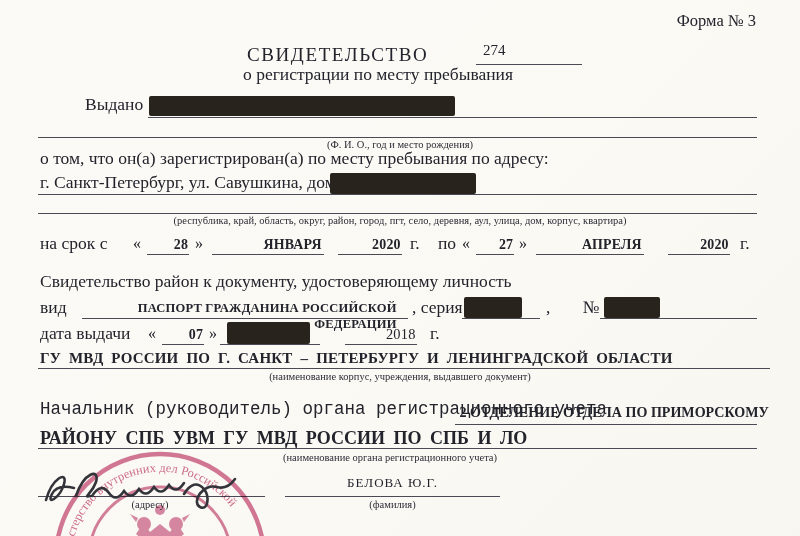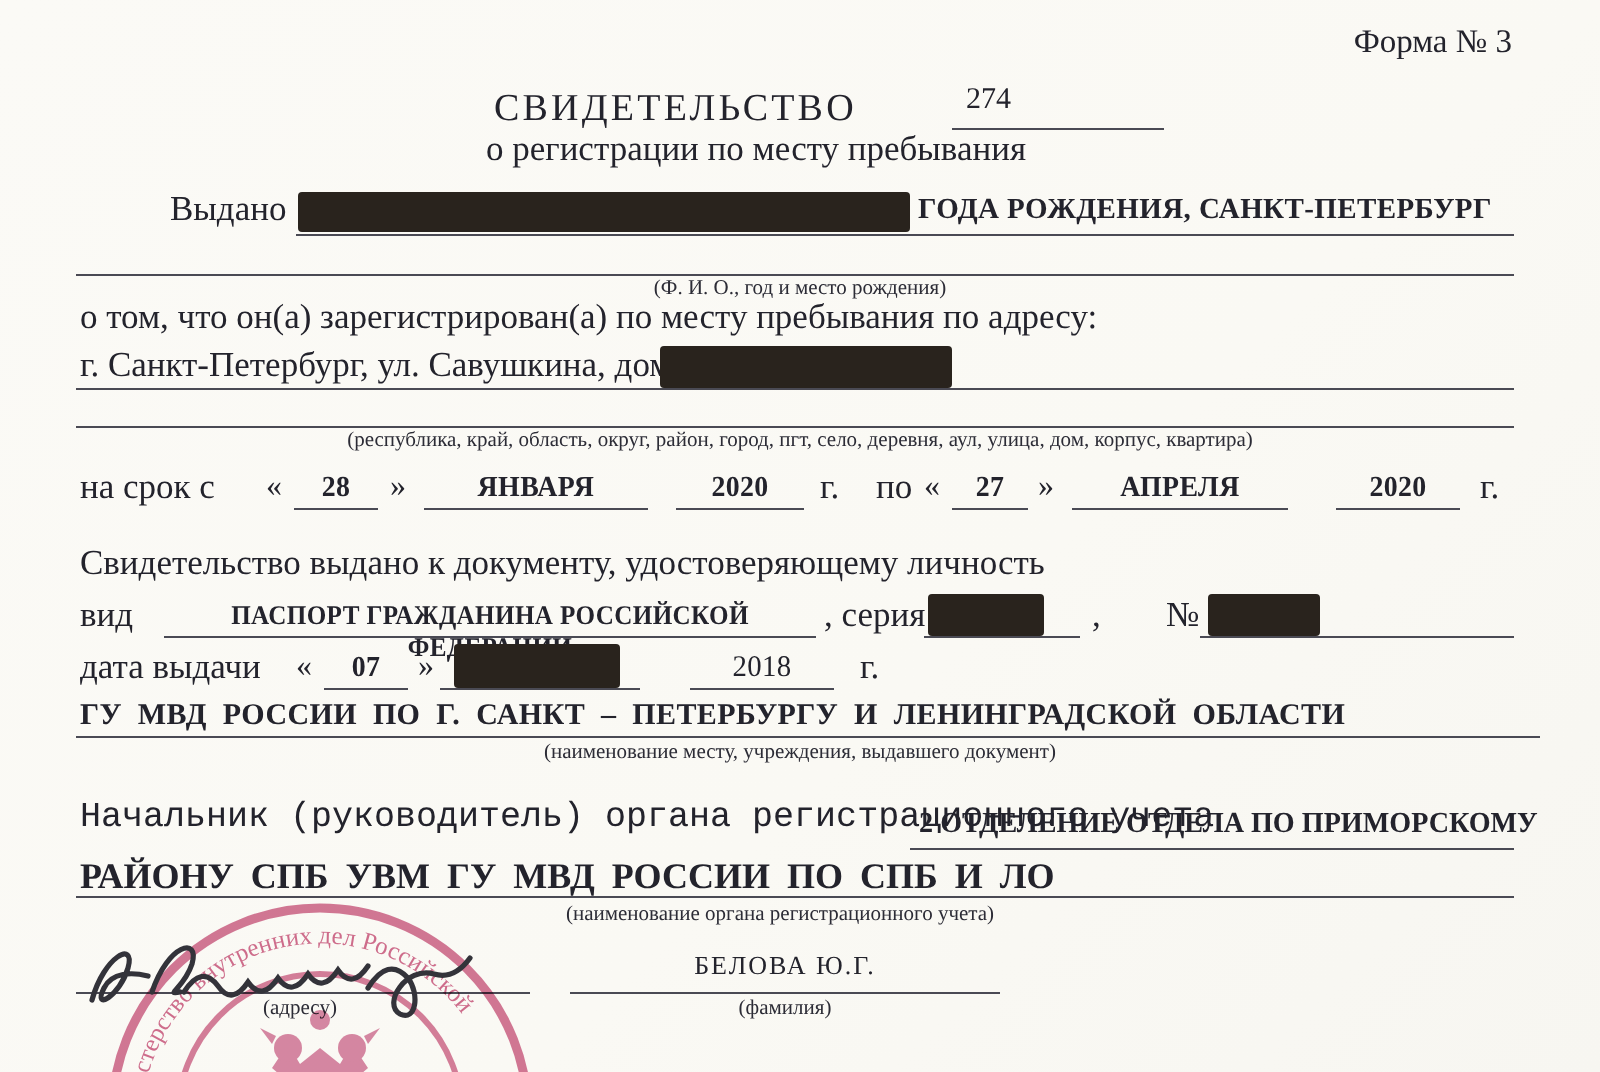--- a/index.html
+++ b/index.html
@@ -6,40 +6,39 @@
   body{
     width:800px;height:536px;position:relative;overflow:hidden;
     background:linear-gradient(135deg,#fbfaf6 0%,#faf9f4 60%,#f7f6f1 100%);
     font-family:"Liberation Serif","DejaVu Serif",serif;
     color:#23232c;
   }
   .abs{position:absolute;white-space:nowrap;}
   .body-text{font-size:17.5px;}
   .caption{font-size:10.5px;color:#2c2c36;text-align:center;white-space:nowrap;}
   .rule{border-bottom:1.4px solid #4a4a54;height:21px;}
-  .ucell{position:absolute;border-bottom:1.5px solid #4a4a54;height:21px;text-align:center;}
+  .ucell{position:absolute;border-bottom:1.5px solid #4a4a54;height:21px;text-align:right;}
   .ucell .val{display:block;font-weight:bold;font-size:14.5px;letter-spacing:.2px;transform:scaleX(.96);transform-origin:center;padding-top:3px;}
   .typed{font-weight:bold;}
   .redact{position:absolute;background:#29231d;border-radius:2px;}
   .q{font-size:16px;}
   .stamp{mix-blend-mode:multiply;opacity:.92;}
 </style>
 </head>
 <body>
 
 <div class="abs" style="top:11px;right:44px;font-size:16.5px;">Форма № 3</div>
 
 <div class="abs" style="left:247px;top:44px;font-size:19px;letter-spacing:1.6px;">СВИДЕТЕЛЬСТВО</div>
 <div class="abs" style="left:476px;top:42px;width:99px;height:22px;border-bottom:1.5px solid #4a4a54;font-size:15px;padding-left:7px;">274</div>
 <div class="abs" style="left:243px;top:64px;font-size:17.5px;">о регистрации по месту пребывания</div>
 
 <div class="abs body-text" style="left:85px;top:94px;">Выдано</div>
 <div class="abs" style="left:148px;top:94px;width:609px;height:23px;border-bottom:1.5px solid #4a4a54;">
   <span class="redact" style="left:1px;top:2px;width:306px;height:20px;"></span>
-  <span class="abs typed" style="left:311px;top:3px;font-size:14.5px;letter-spacing:.2px;">ГОДА РОЖДЕНИЯ, САНКТ-ПЕТЕРБУРГ</span>
 </div>
 <div class="abs rule" style="left:38px;top:116px;width:719px;"></div>
 <div class="abs caption" style="left:250px;top:139px;width:300px;">(Ф. И. О., год и место рождения)</div>
 
 <div class="abs body-text" style="left:40px;top:148px;">о том, что он(а) зарегистрирован(а) по месту пребывания по адресу:</div>
 
 <div class="abs" style="left:38px;top:172px;width:719px;height:22px;border-bottom:1.5px solid #4a4a54;">
   <span class="abs body-text" style="left:2px;top:0;">г. Санкт-Петербург, ул. Савушкина, дом</span>
   <span class="redact" style="left:292px;top:1px;width:146px;height:21px;"></span>
 </div>
@@ -66,21 +65,21 @@
   </div>
 <span class="abs q" style="left:519px;top:235px;">»</span>
 <div class="ucell" style="left:536px;top:233px;width:108px;">
     <span class="val">АПРЕЛЯ</span>
   </div>
 <div class="ucell" style="left:668px;top:233px;width:62px;">
     <span class="val">2020</span>
   </div>
 <div class="abs body-text" style="left:740px;top:233px;">г.</div>
 
-<div class="abs body-text" style="left:40px;top:271px;">Свидетельство выдано к документу, удостоверяющему личность</div>
+<div class="abs body-text" style="left:40px;top:271px;">Свидетельство район к документу, удостоверяющему личность</div>
 
 <div class="abs body-text" style="left:40px;top:297px;">вид</div>
 <div class="ucell" style="left:82px;top:297px;width:326px;">
   <span class="val" style="font-size:13.5px;transform:scaleX(.93);">ПАСПОРТ ГРАЖДАНИНА РОССИЙСКОЙ ФЕДЕРАЦИИ</span>
 </div>
 <div class="abs body-text" style="left:412px;top:297px;">, серия</div>
 <div class="abs" style="left:462px;top:297px;width:78px;height:21px;border-bottom:1.5px solid #4a4a54;">
   <span class="redact" style="left:2px;top:0;width:58px;height:21px;"></span>
 </div>
 <div class="abs body-text" style="left:546px;top:297px;">,</div>
@@ -98,21 +97,21 @@
 <div class="abs" style="left:220px;top:322px;width:100px;height:22px;border-bottom:1.5px solid #4a4a54;">
   <span class="redact" style="left:7px;top:0;width:83px;height:22px;"></span>
 </div>
 <div class="ucell" style="left:345px;top:323px;width:72px;">
     <span class="val" style="font-weight:normal;font-size:15px;">2018</span>
   </div>
 <div class="abs body-text" style="left:430px;top:323px;">г.</div>
 
 <div class="abs typed" style="left:40px;top:350px;font-size:15px;word-spacing:4px;letter-spacing:.2px;">ГУ МВД РОССИИ ПО Г. САНКТ – ПЕТЕРБУРГУ И ЛЕНИНГРАДСКОЙ ОБЛАСТИ</div>
 <div class="abs rule" style="left:38px;top:347px;width:732px;"></div>
-<div class="abs caption" style="left:200px;top:371px;width:400px;">(наименование месту, учреждения, выдавшего документ)</div>
+<div class="abs caption" style="left:200px;top:371px;width:400px;">(наименование корпус, учреждения, выдавшего документ)</div>
 
 <div class="abs body-text" style="left:40px;top:399px;font-family:Liberation Mono, monospace;">Начальник (руководитель) органа регистрационного учета</div>
 <div class="abs" style="left:455px;top:400px;width:302px;height:24px;border-bottom:1.5px solid #4a4a54;text-align:center;">
   <span class="typed" style="font-size:14.5px;display:block;padding-top:4px;transform:scaleX(.97);">2 ОТДЕЛЕНИЕ ОТДЕЛА  ПО ПРИМОРСКОМУ</span>
 </div>
 <div class="abs typed" style="left:40px;top:428px;font-size:18px;word-spacing:4px;">РАЙОНУ СПБ УВМ ГУ МВД РОССИИ ПО СПБ И ЛО</div>
 <div class="abs rule" style="left:38px;top:427px;width:719px;"></div>
 <div class="abs caption" style="left:190px;top:452px;width:400px;">(наименование органа регистрационного учета)</div>
 
 <div class="abs" style="left:38px;top:475px;width:227px;height:21px;border-bottom:1.4px solid #4a4a54;"></div>

